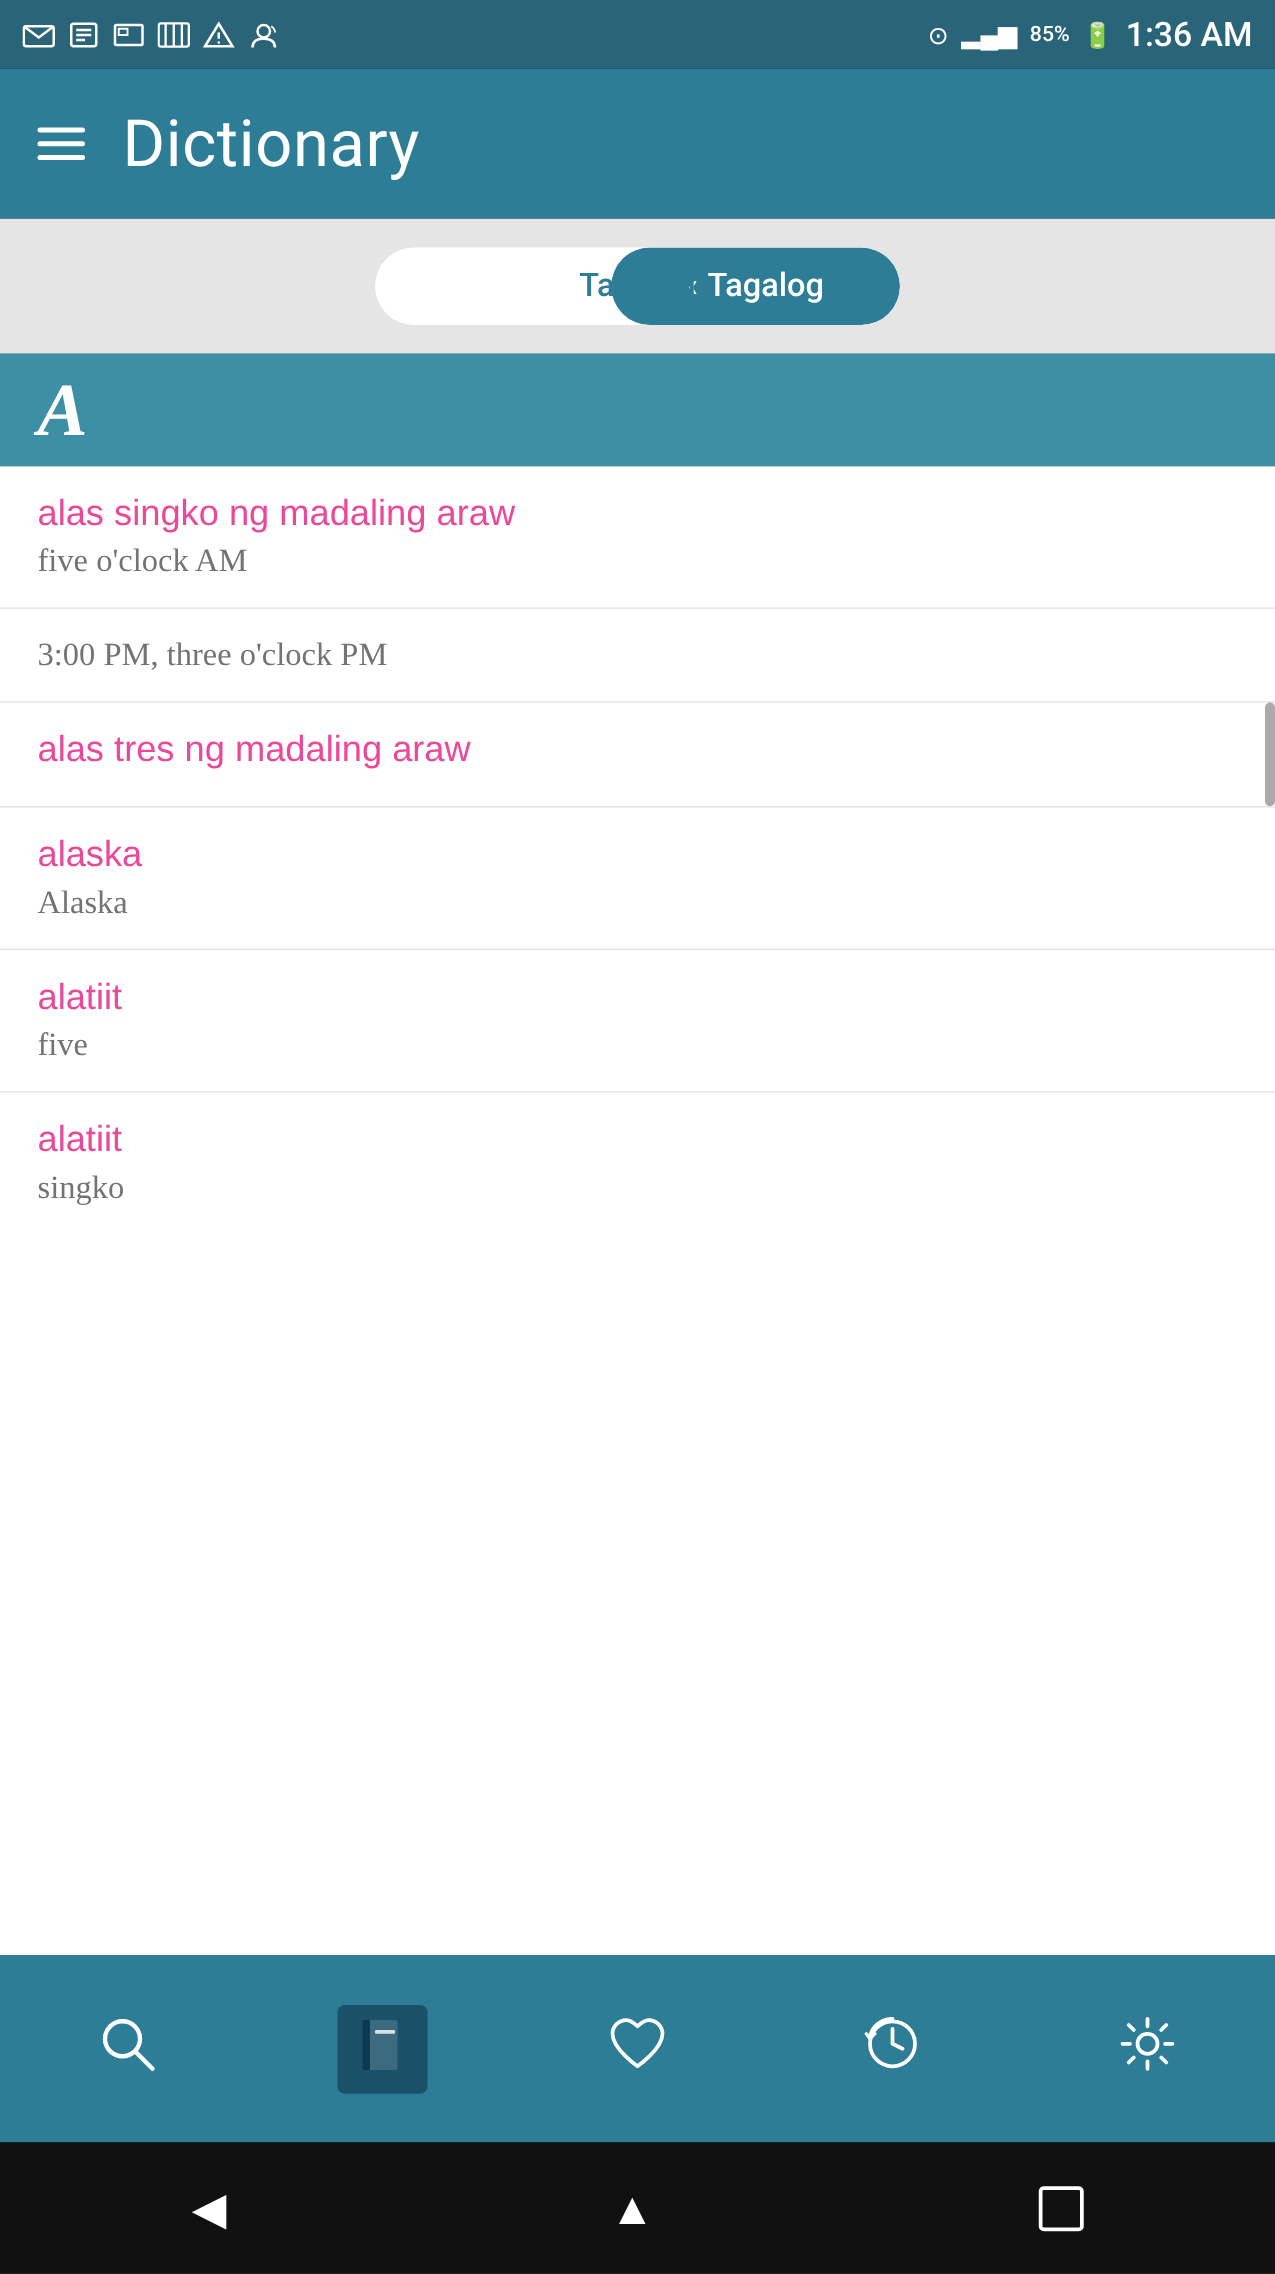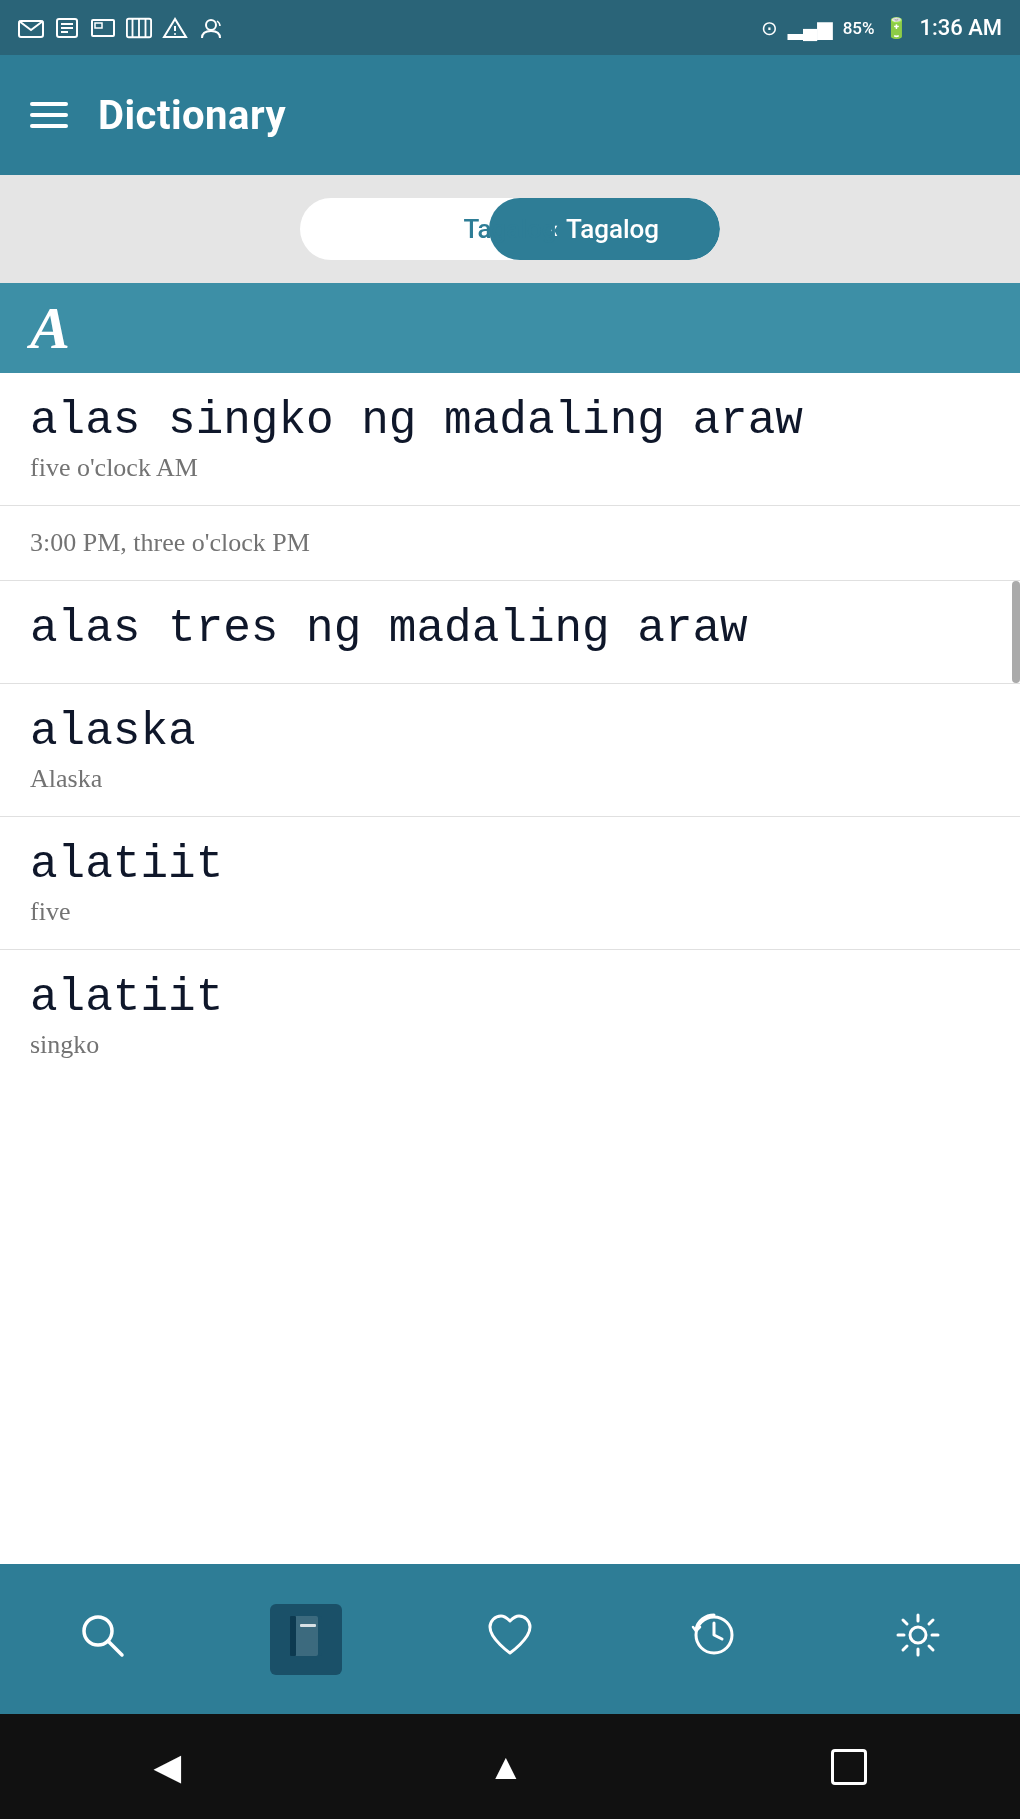--- a/index.html
+++ b/index.html
@@ -63,22 +63,22 @@
     }
     .hamburger span {
       display: block;
       width: 38px;
       height: 4px;
       background: white;
       border-radius: 2px;
     }
     .app-title {
       color: white;
-      font-size: 40px;
-      font-weight: 700;
+      font-size: 52px;
+      font-weight: 400;
       letter-spacing: 0.5px;
     }
 
     
     .lang-toggle-container {
       background: #e5e5e5;
       height: 108px;
       display: flex;
       align-items: center;
       justify-content: center;
@@ -158,24 +158,24 @@
     .dict-item {
       padding: 22px 30px 22px 30px;
       border-bottom: 1px solid #e0e0e0;
       cursor: pointer;
       position: relative;
     }
     .dict-item:last-child {
       border-bottom: none;
     }
     .dict-word {
-      font-size: 46px;
+      font-size: 29px;
       font-weight: 400;
-      color: #0f172a;
-      font-family: Liberation Mono, monospace;
+      color: #ec4899;
+      font-family: Liberation Sans, sans-serif;
       margin-bottom: 6px;
     }
     .dict-translation {
       font-size: 26px;
       color: #737373;
       font-family: 'Georgia', serif;
     }
     
     .dict-item.has-scrollbar::after {
       content: '';
@@ -290,21 +290,21 @@
           <path d="M4 21 Q4 14 13 14 Q22 14 22 21" fill="none" stroke="white" stroke-width="2"></path>
           <path d="M19 4 Q22 6 22 9" fill="none" stroke="white" stroke-width="1.5"></path>
         </svg>
     </span>
   </div>
   <div class="status-bar-right">
     <span style="font-size:20px;">⊙</span>
     <span style="font-size:20px;">▂▄▆</span>
     <span style="font-size:17px;">85%</span>
     <span style="font-size:20px;">🔋</span>
-    <span style="font-size:22px;">1:36 AM</span>
+    <span style="font-size:27px;">1:36 AM</span>
   </div>
 </div>
 
 <div class="app-bar">
   <div class="hamburger">
     <span></span>
     <span></span>
     <span></span>
   </div>
   <span class="app-title">Dictionary</span>

